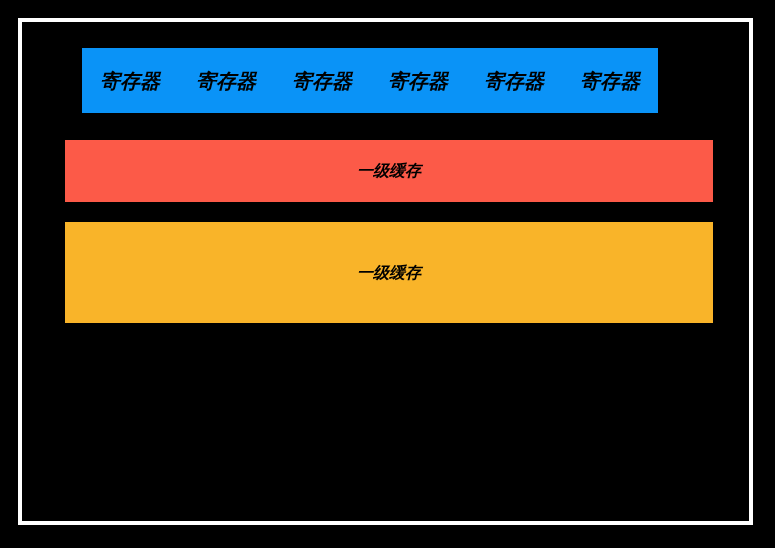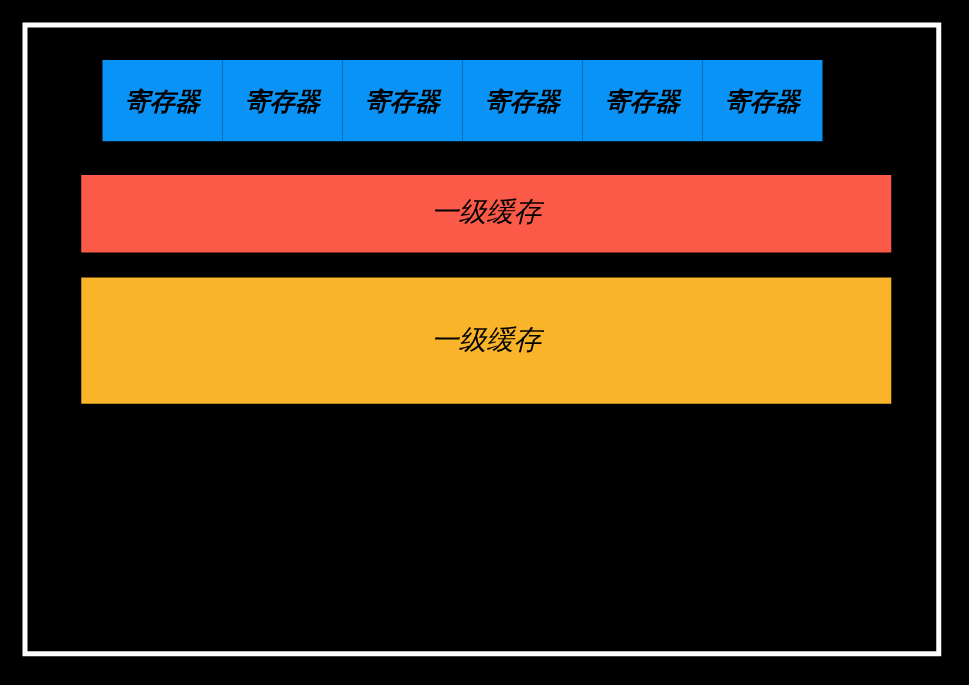--- a/index.html
+++ b/index.html
@@ -76,23 +76,23 @@
     height: 62px;
     background: #fc5a48;
   }
   #l2-cache-bar {
     top: 222px;
     height: 101px;
     background: #f9b429;
   }
   .cache-label {
     color: #000000;
-    font-weight: normal;
+    font-weight: bold;
     font-style: italic;
-    font-size: 22px;
+    font-size: 16px;
     line-height: 1;
     white-space: nowrap;
   }
 </style>
 </head>
 <body>
 
 <div id="canvas">
 
   <div id="outer-frame"></div>

